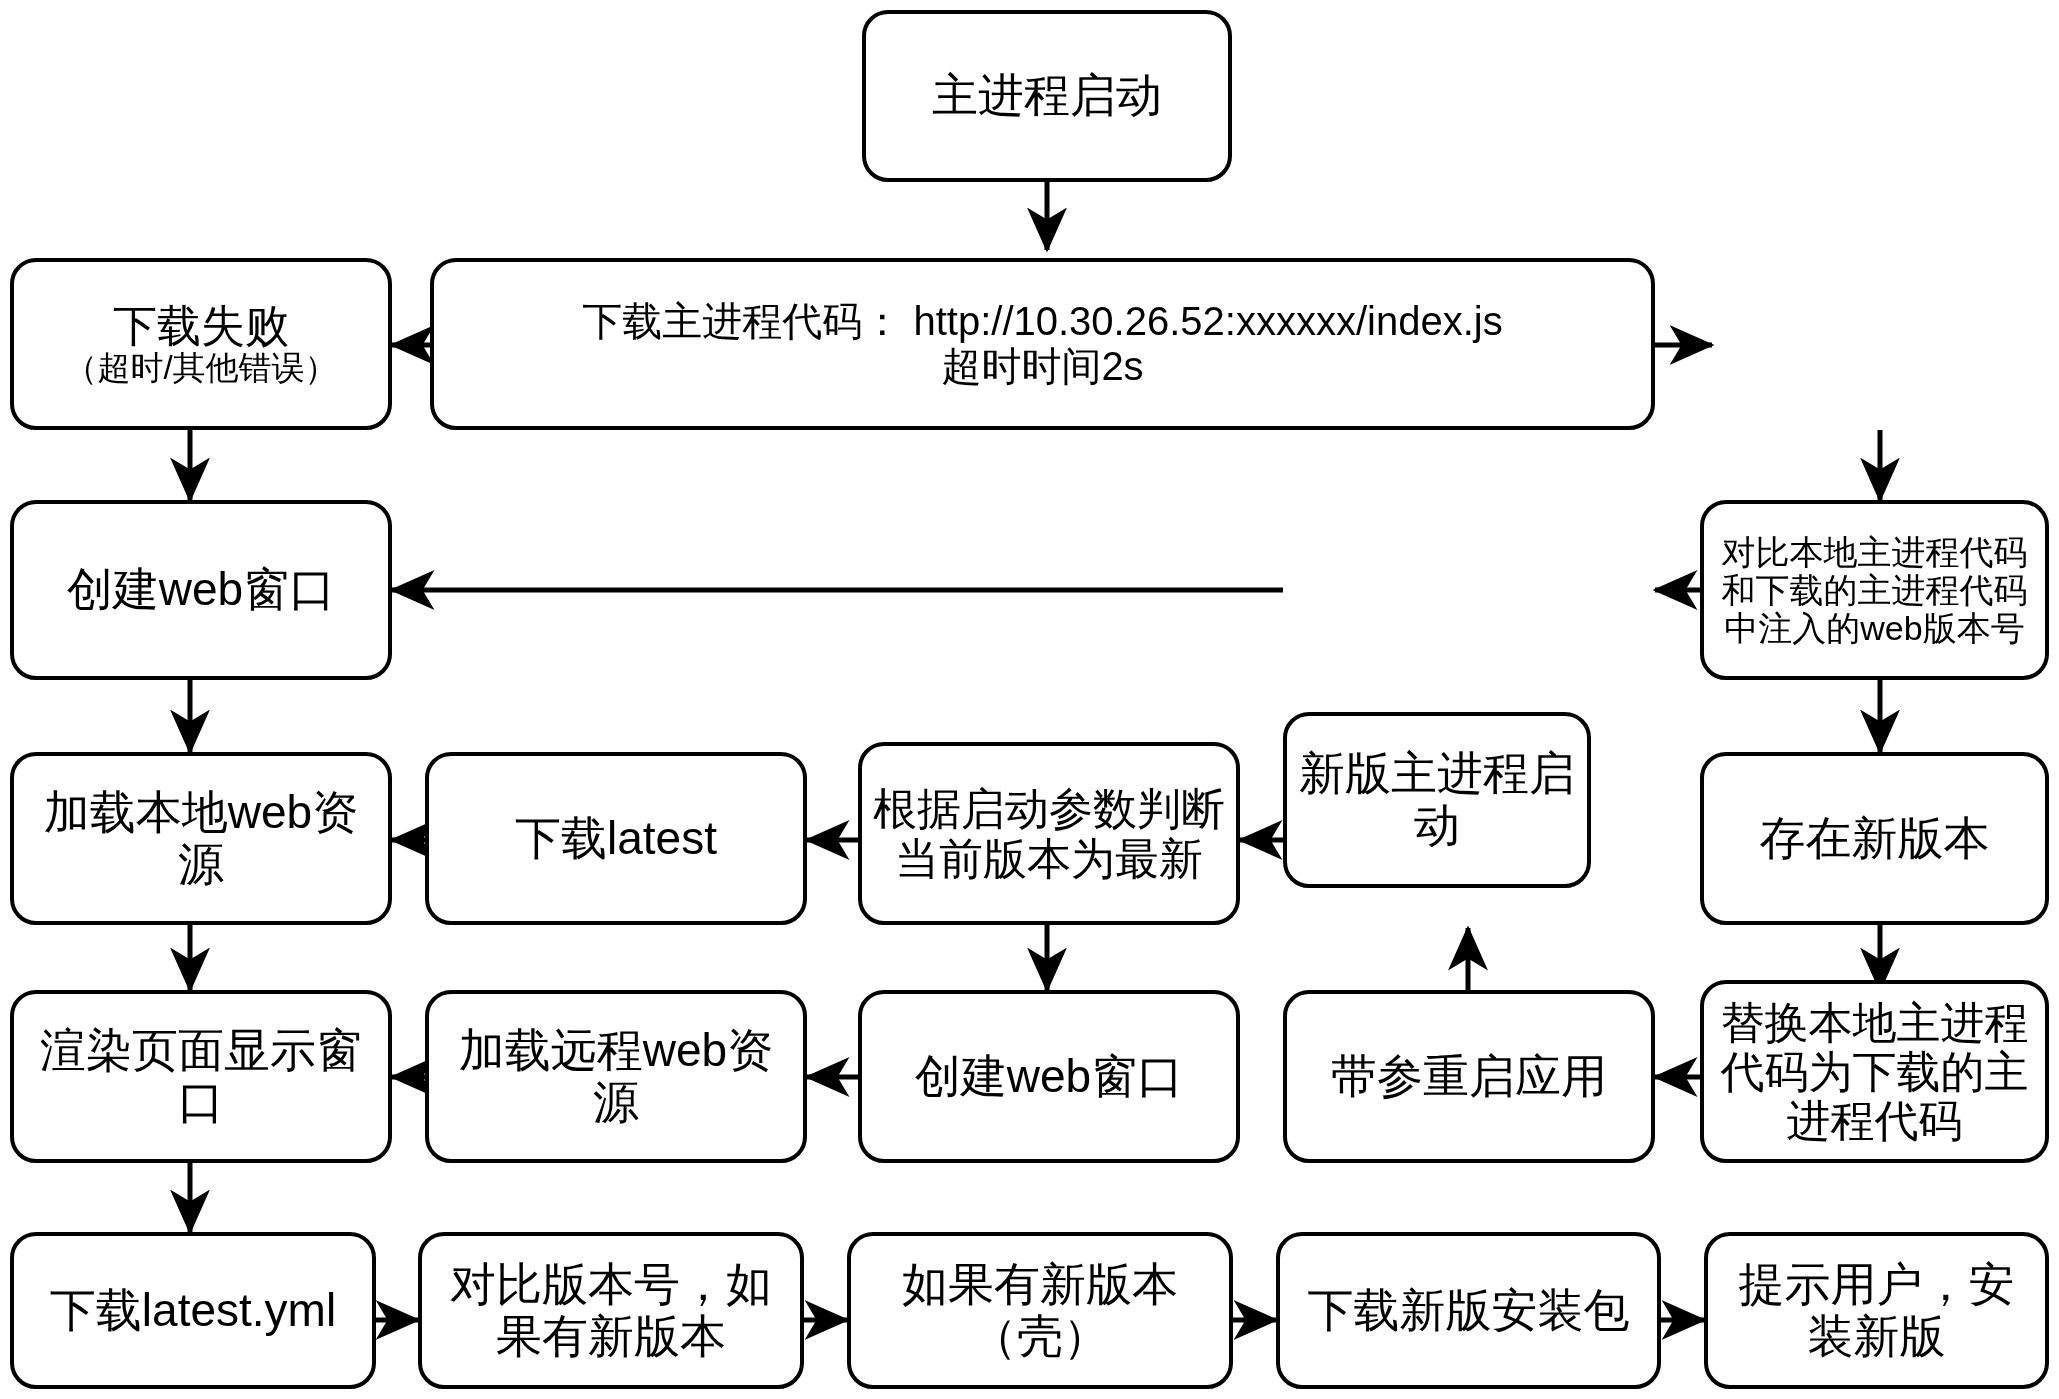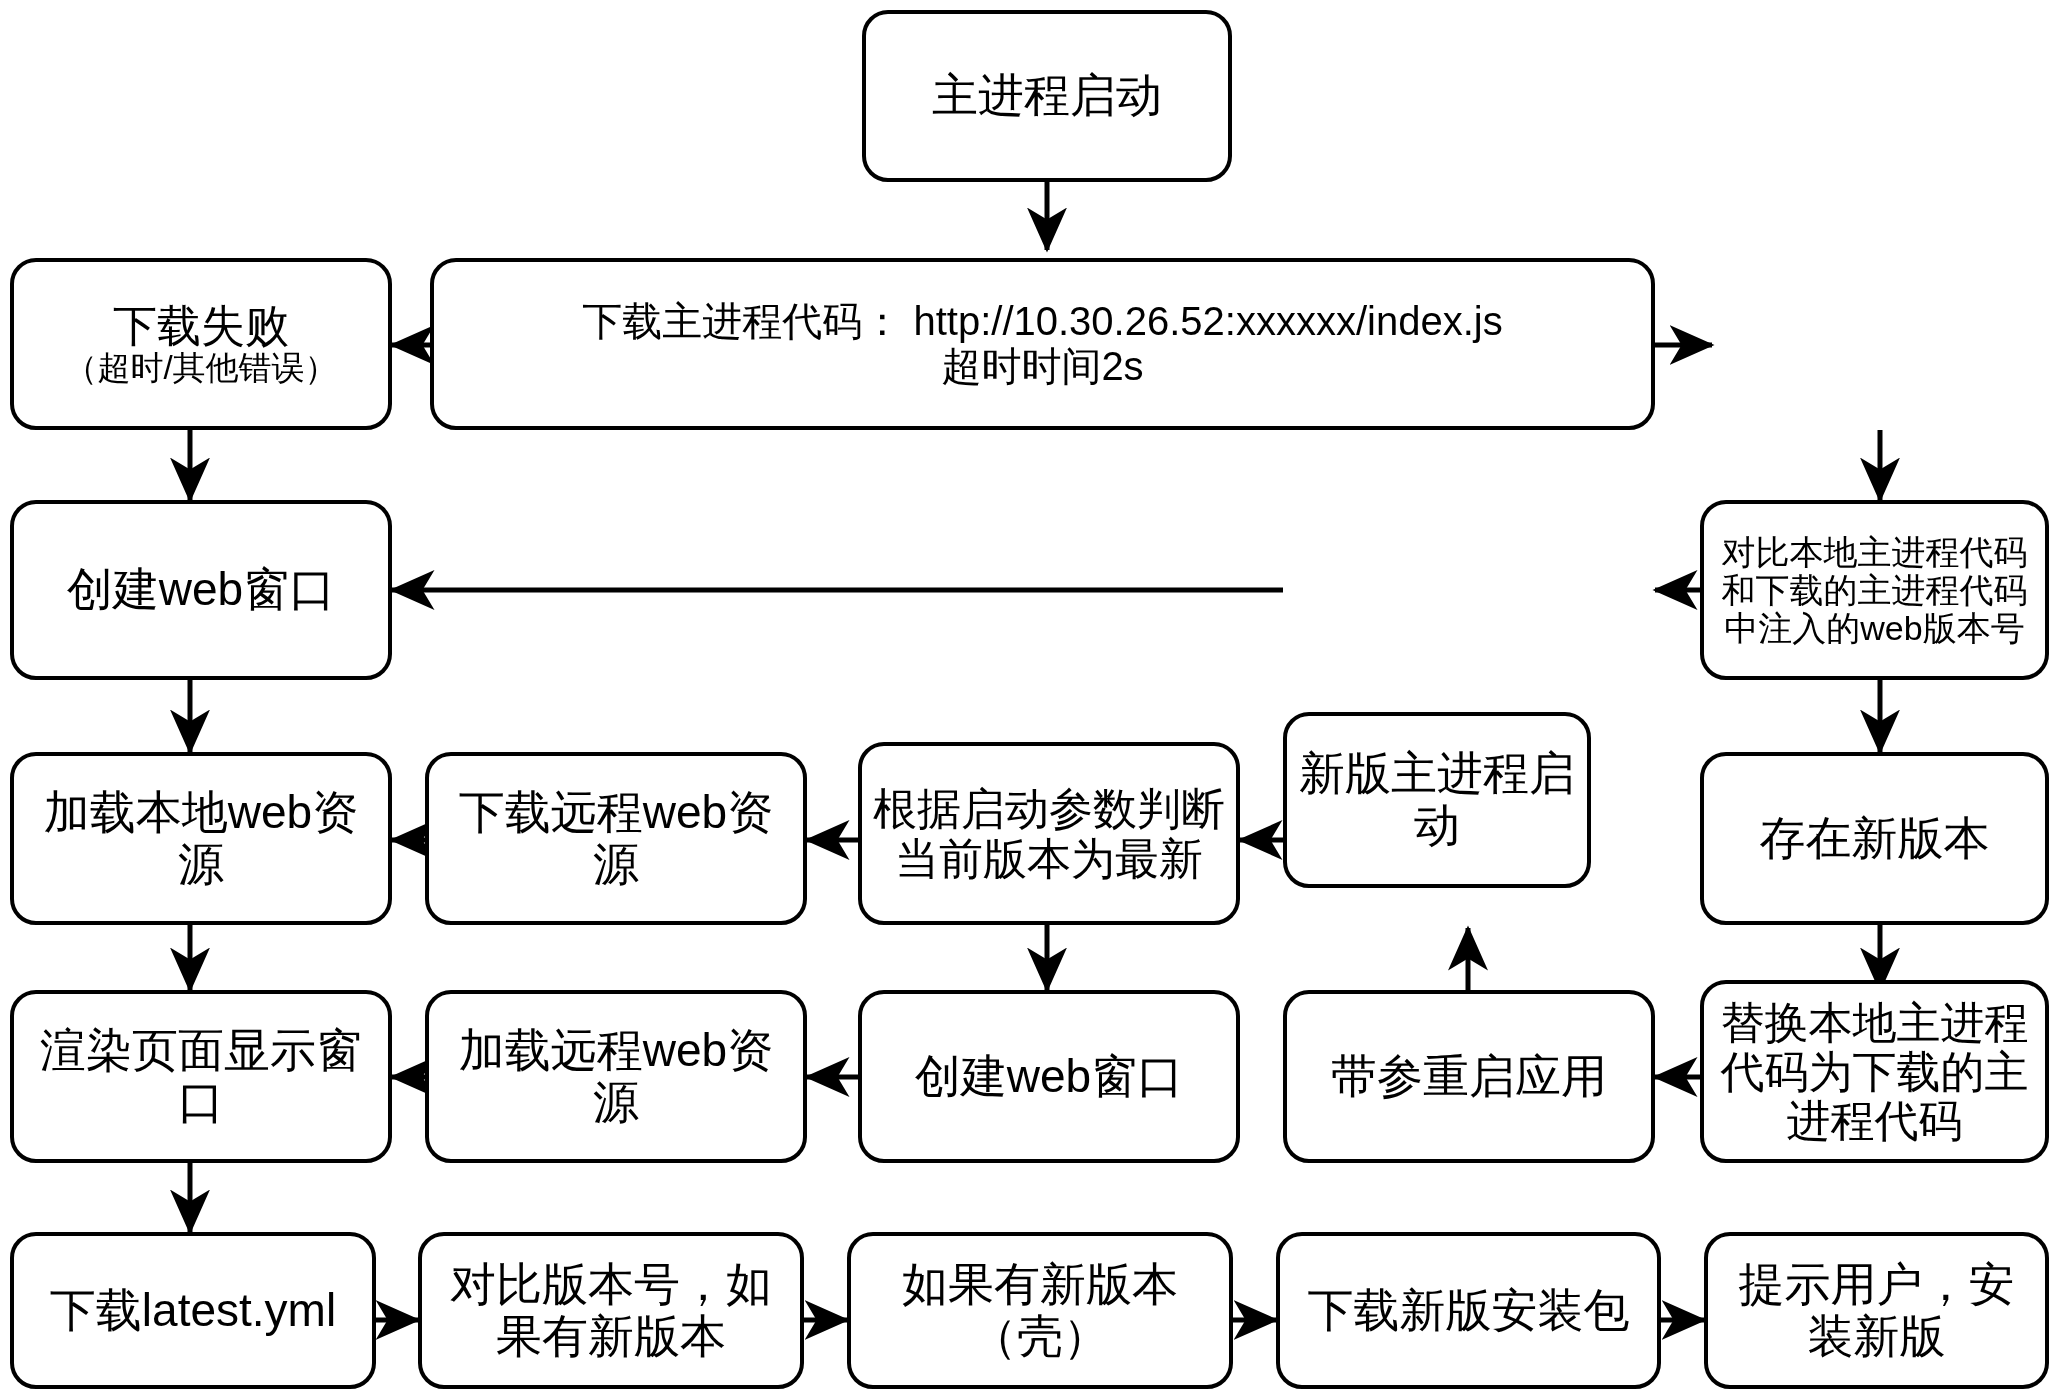--- a/index.html
+++ b/index.html
@@ -149,21 +149,21 @@
 
   <div class="node small" style="left:1700px; top:500px; width:349px; height:180px;">
     <span class="label">对比本地主进程代码和下载的主进程代码中注入的web版本号</span>
   </div>
 
   <div class="node" style="left:10px; top:752px; width:382px; height:173px;">
     <span class="label">加载本地web资源</span>
   </div>
 
   <div class="node" style="left:425px; top:752px; width:382px; height:173px;">
-    <span class="label">下载远程web资源</span>
+    <span class="label">下载latest</span>
   </div>
 
   <div class="node tight" style="left:858px; top:742px; width:382px; height:183px;">
     <span class="label">根据启动参数判断当前版本为最新</span>
   </div>
 
   <div class="node" style="left:1283px; top:712px; width:308px; height:176px;">
     <span class="label">新版主进程启动</span>
   </div>
 

